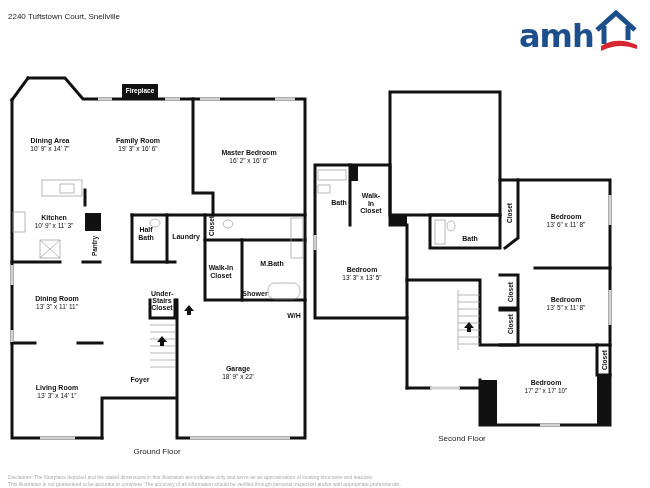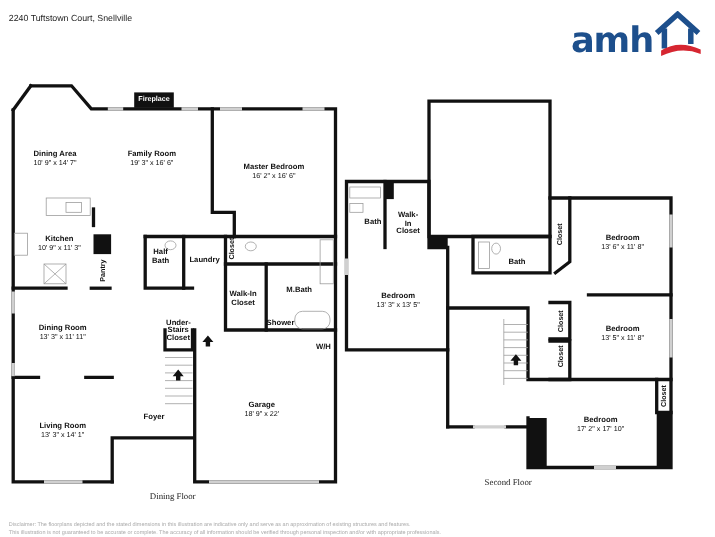--- a/index.html
+++ b/index.html
@@ -4,21 +4,21 @@
 <style>
   * { box-sizing: border-box; margin: 0; padding: 0; }
   body { width: 650px; height: 488px; background: #ffffff; position: relative; overflow: hidden; font-family: "Liberation Sans", sans-serif; color: #111; }
   .address { position: absolute; left: 8px; top: 12px; font-size: 8px; color: #222; }
   .logo { position: absolute; left: 505px; top: 8px; width: 135px; height: 46px; }
   .logo-text { position: absolute; left: 2px; top: 14px; font-size: 32px; font-weight: bold; color: #1d4f8c; letter-spacing: -1px; line-height: 28px; font-family: "DejaVu Sans", sans-serif; margin-left: 12px; }
   .plan { position: absolute; left: 0; top: 0; width: 650px; height: 488px; }
   .lbl { position: absolute; text-align: center; font-size: 6.5px; line-height: 7.5px; color: #111; white-space: nowrap; transform: translateX(-50%); }
   .lbl b { display: block; font-weight: bold; font-size: 7px; }
   .vlbl { position: absolute; font-size: 6.5px; font-weight: bold; transform: translate(-50%,-50%) rotate(-90deg); white-space: nowrap; }
-  .floor-title { position: absolute; font-size: 8px; color: #222; transform: translateX(-50%); font-family: Liberation Serif, serif; }
+  .floor-title { position: absolute; font-size: 8px; color: #222; transform: translateX(-50%); }
   .fireplace { position: absolute; left: 122px; top: 84px; width: 36px; height: 14px; background: #111; color: #fff; font-size: 6.5px; font-weight: bold; text-align: center; line-height: 14px; }
   .disclaimer { position: absolute; left: 8px; top: 474px; font-size: 5px; color: #aaa; line-height: 7px; width: 420px; }
 </style>
 </head>
 <body>
 
 <div class="address">2240 Tuftstown Court, Snellville</div>
 
 <div class="logo">
   <span class="logo-text">amh</span>
@@ -158,21 +158,21 @@
   </div>
 <div class="lbl" style="left:57px;top:295px"><b>Dining Room</b><span>13' 3" x 11' 11"</span></div>
 <div class="lbl" style="left:238px;top:365px"><b>Garage</b><span>18' 9" x 22'</span></div>
 <div class="lbl" style="left:140px;top:376px">
     <b>Foyer</b>
   </div>
 <div class="lbl" style="left:57px;top:384px"><b>Living Room</b><span>13' 3" x 14' 1"</span></div>
 <div class="lbl" style="left:294px;top:312px">
     <b>W/H</b>
   </div>
-<div class="floor-title" style="left:157px;top:447px">Dining Floor</div>
+<div class="floor-title" style="left:157px;top:447px">Ground Floor</div>
 
 <div class="lbl" style="left:339px;top:199px">
     <b>Bath</b>
   </div>
 <div class="lbl" style="left:371px;top:192px;width:24px;white-space:normal">
     <b>Walk-In Closet</b>
   </div>
 <div class="vlbl" style="left:509px;top:213px">Closet</div>
 <div class="lbl" style="left:566px;top:213px"><b>Bedroom</b><span>13' 6" x 11' 8"</span></div>
 <div class="lbl" style="left:470px;top:235px">

